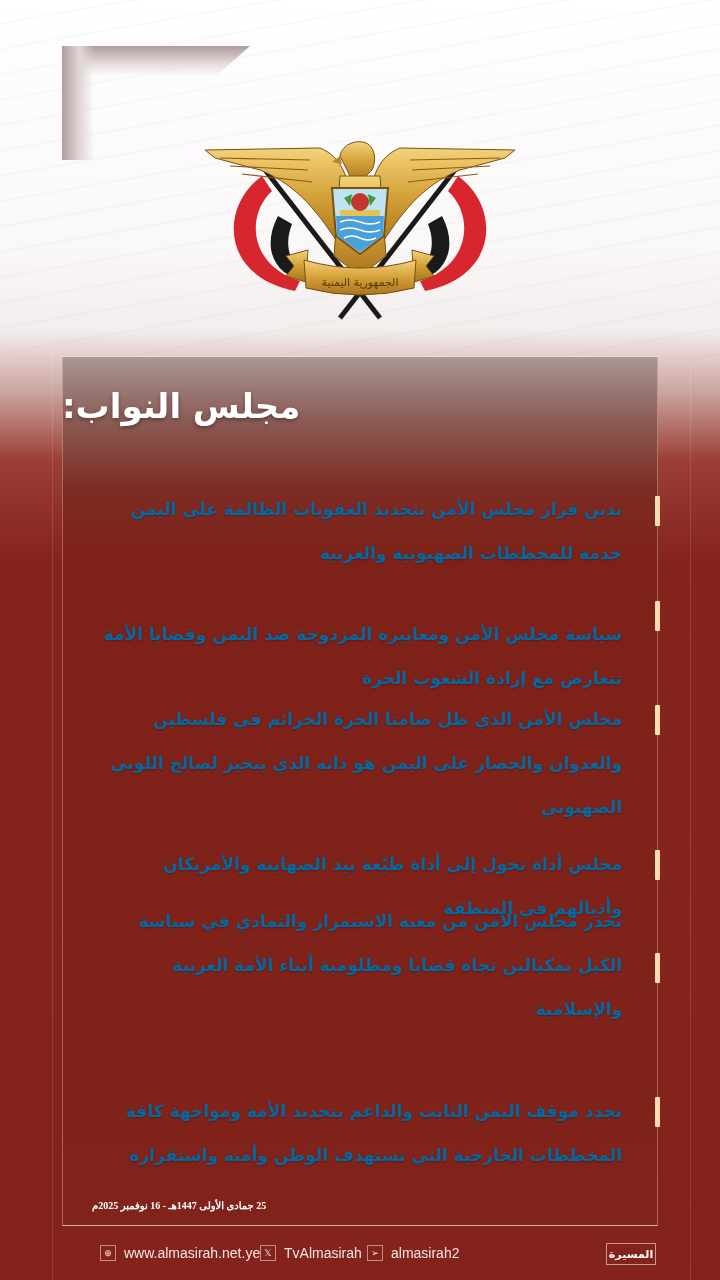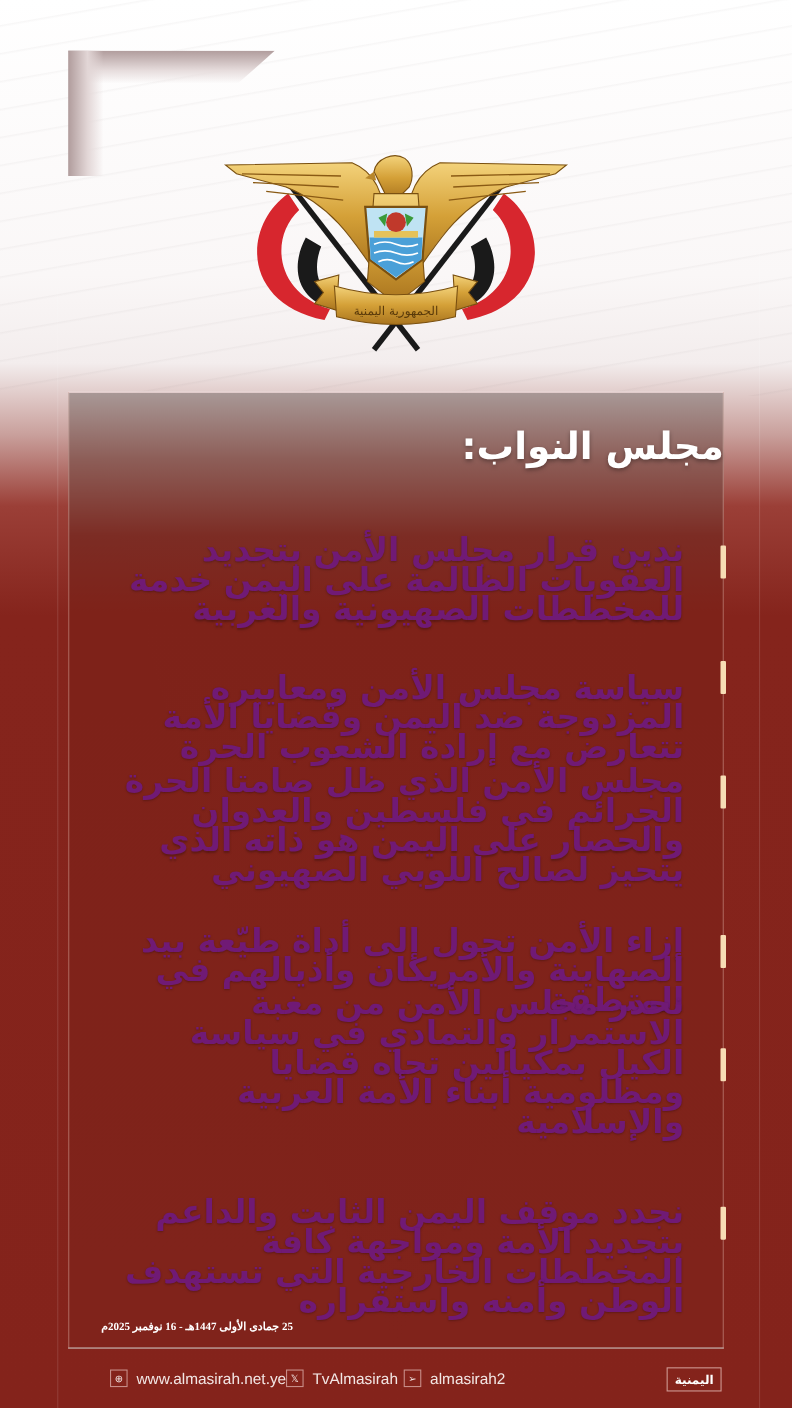--- a/index.html
+++ b/index.html
@@ -27,27 +27,27 @@
   .panel {
     position: absolute; left: 62px; top: 356px; width: 596px; height: 870px;
     background: linear-gradient(180deg, #a89896 0px, #8d5e58 60px, #7c2c24 130px, #7e2219 200px, #80231b 870px);
     border-top: 1px solid #eadada;
     border-left: 1px solid rgba(255,220,210,0.35);
     border-right: 1px solid rgba(255,220,210,0.35);
     border-bottom: 1px solid rgba(255,220,210,0.35);
     box-sizing: border-box;
   }
   .panel-title {
-    position: absolute; left: 62px; width: 596px; top: 386px; text-align: right;
+    position: absolute; left: 62px; width: 596px; top: 386px; text-align: left;
     color: #ffffff; font-size: 34px; font-weight: bold; direction: rtl;
     text-shadow: 0 2px 4px rgba(0,0,0,0.35);
   }
   .item {
     position: absolute; left: 90px; width: 532px; direction: rtl; text-align: right;
-    color: #701a75; font-size: 30px; font-weight: bold; line-height: 27px;
+    color: #0369a1; font-size: 17px; font-weight: bold; line-height: 44px;
     text-shadow: 0 1px 2px rgba(0,0,0,0.25);
   }
   .bullet {
     position: absolute; left: 655px; width: 5px; height: 30px; background: #f7dcb4;
     border-radius: 1px;
   }
   .date {
     position: absolute; left: 92px; top: 1200px; color: #ffffff; font-size: 10px;
     font-weight: bold; direction: rtl; font-family: Liberation Serif, serif;
   }
@@ -124,21 +124,21 @@
 <div class="bullet" style="top:496px"></div>
 <div class="item" style="top:487px">ندين قرار مجلس الأمن بتجديد العقوبات الظالمة على اليمن خدمة للمخططات الصهيونية والغربية</div>
 
 <div class="bullet" style="top:601px"></div>
 <div class="item" style="top:612px">سياسة مجلس الأمن ومعاييره المزدوجة ضد اليمن وقضايا الأمة تتعارض مع إرادة الشعوب الحرة</div>
 
 <div class="bullet" style="top:705px"></div>
 <div class="item" style="top:697px">مجلس الأمن الذي ظل صامتا الحرة الجرائم في فلسطين والعدوان والحصار على اليمن هو ذاته الذي يتحيز لصالح اللوبي الصهيوني</div>
 
 <div class="bullet" style="top:850px"></div>
-<div class="item" style="top:842px">إزاء الأمن تحول إلى أداة طيّعة بيد الصهاينة والأمريكان وأذيالهم في المنطقة</div>
+<div class="item" style="top:842px">مجلس أداة تحول إلى أداة طيّعة بيد الصهاينة والأمريكان وأذيالهم في المنطقة</div>
 
 <div class="bullet" style="top:953px"></div>
 <div class="item" style="top:899px">نحذر مجلس الأمن من مغبة الاستمرار والتمادي في سياسة الكيل بمكيالين تجاه قضايا ومظلومية أبناء الأمة العربية والإسلامية</div>
 
 <div class="bullet" style="top:1097px"></div>
 <div class="item" style="top:1089px">نجدد موقف اليمن الثابت والداعم بتجديد الأمة ومواجهة كافة المخططات الخارجية التي تستهدف الوطن وأمنه واستقراره</div>
 
 <div class="date">25 جمادى الأولى 1447هـ - 16 نوفمبر 2025م</div>
 
 <div class="footer">
@@ -148,13 +148,13 @@
   </div>
   <div class="f-item" style="left:260px">
     <span class="f-icon">𝕏</span>
     <span>TvAlmasirah</span>
   </div>
   <div class="f-item" style="left:367px">
     <span class="f-icon">➢</span>
     <span>almasirah2</span>
   </div>
 </div>
-<div class="brand">اليمنية</div>
+<div class="brand">المسيرة</div>
 
 </body></html>

